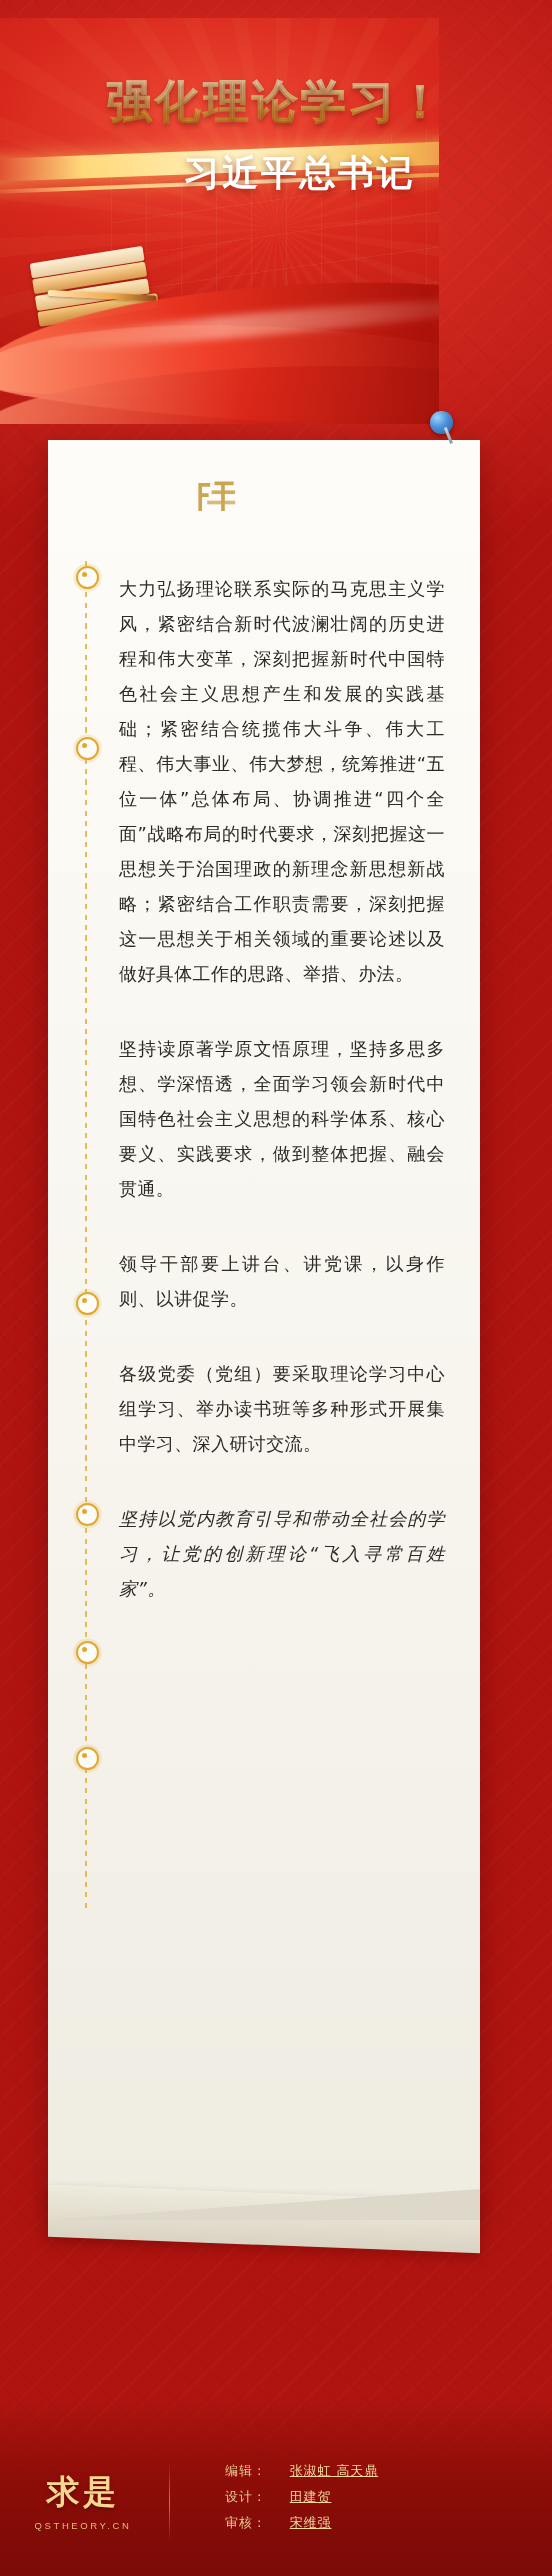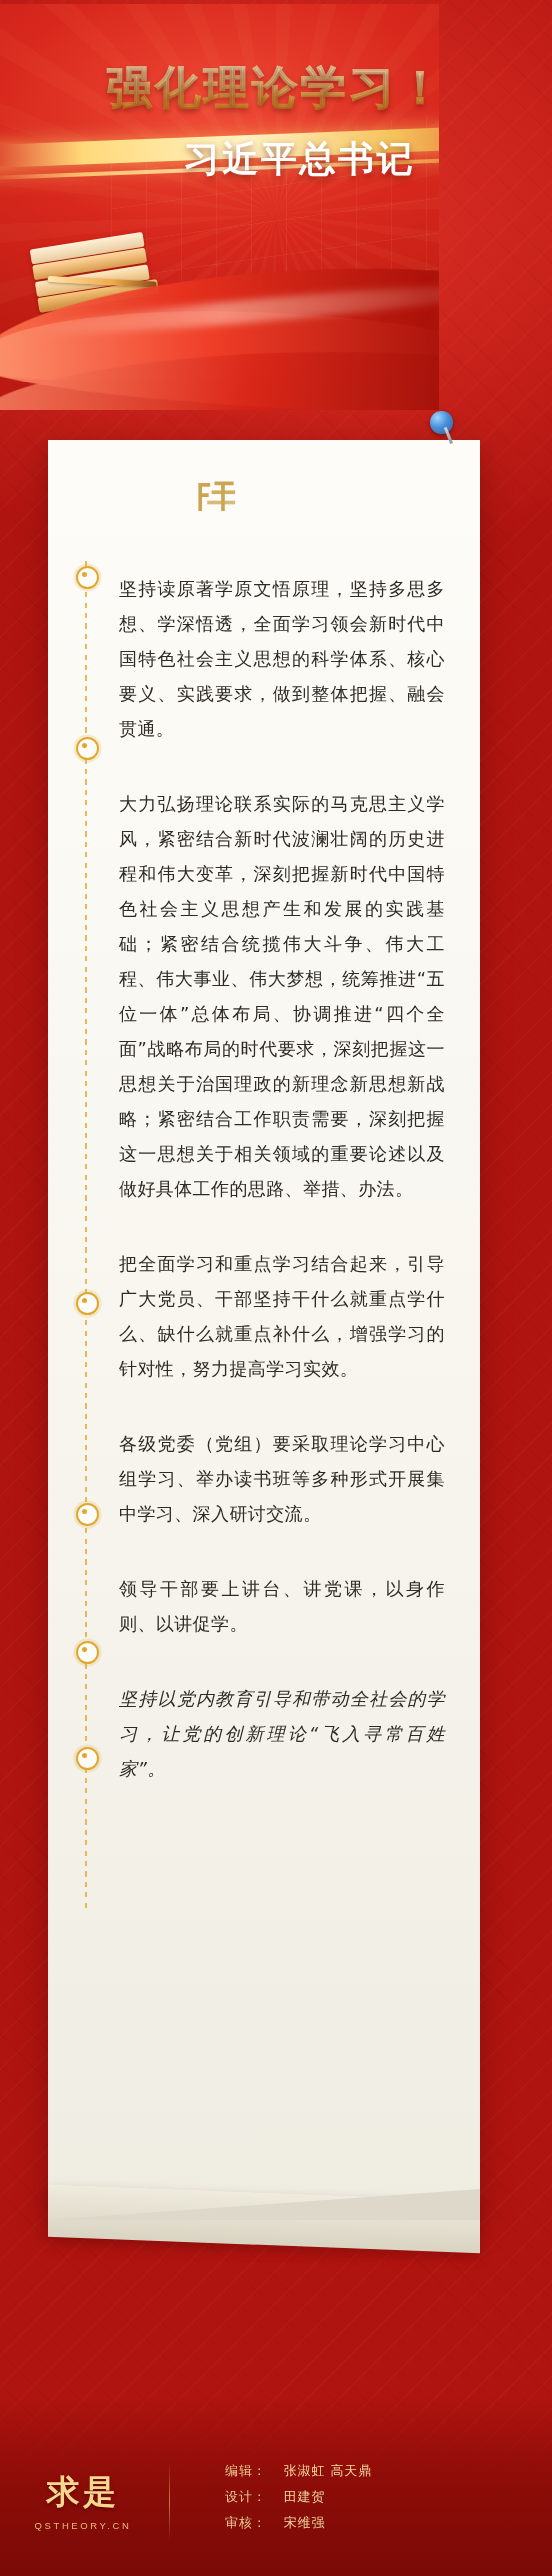--- a/index.html
+++ b/index.html
@@ -27,21 +27,21 @@
     inset: 0;
     background-image:
       repeating-linear-gradient(135deg, rgba(255,255,255,0.025) 0 1.7px, rgba(0,0,0,0) 1.7px 22.5px),
       repeating-linear-gradient(45deg, rgba(0,0,0,0.03) 0 1.7px, rgba(0,0,0,0) 1.7px 22.5px);
     pointer-events: none;
   }
 
   
   .header {
     position: absolute;
-    top: 4px; left: 0;
+    top: 18px; left: 0;
     width: 439px;
     height: 406px;
     overflow: hidden;
   }
   .header-bg {
     position: absolute;
     inset: 0;
     background:
       radial-gradient(ellipse 449px 259px at 50% 104px, #ef4a36 0%, #d8281d 50%, #bb1a12 100%);
   }
@@ -324,21 +324,21 @@
     position: absolute;
     left: 197px;
     bottom: 40px;
     color: #f2d9a0;
     font-size: 13px;
     line-height: 26px;
     letter-spacing: 0.9px;
     font-family: "DejaVu Sans", "Liberation Sans", sans-serif;
   }
   .credits .row span.k { opacity: .92; margin-left: 28px; }
-  .credits .row span.v { margin-left: 17px; }
+  .credits .row span.v { margin-left: 23px; text-decoration: underline; }
 </style>
 </head>
 <body>
 
 <div class="page">
 
   <div class="header">
     <div class="header-bg"></div>
     <div class="hdr-rays"></div>
     <div class="hdr-grid"></div>
@@ -399,25 +399,24 @@
       <i></i>
     </div>
   <div class="dot" style="top:1641px">
       <i></i>
     </div>
   <div class="dot" style="top:1747px">
       <i></i>
     </div>
 
   <div class="content">
+    <p class="para">大力弘扬理论联系实际的马克思主义学风，紧密结合新时代波澜壮阔的历史进程和伟大变革，深刻把握新时代中国特色社会主义思想产生和发展的实践基础；紧密结合统揽伟大斗争、伟大工程、伟大事业、伟大梦想，统筹推进“五位一体”总体布局、协调推进“四个全面”战略布局的时代要求，深刻把握这一思想关于治国理政的新理念新思想新战略；紧密结合工作职责需要，深刻把握这一思想关于相关领域的重要论述以及做好具体工作的思路、举措、办法。</p>
     <p class="para">坚持读原著学原文悟原理，坚持多思多想、学深悟透，全面学习领会新时代中国特色社会主义思想的科学体系、核心要义、实践要求，做到整体把握、融会贯通。</p>
-    <p class="para">大力弘扬理论联系实际的马克思主义学风，紧密结合新时代波澜壮阔的历史进程和伟大变革，深刻把握新时代中国特色社会主义思想产生和发展的实践基础；紧密结合统揽伟大斗争、伟大工程、伟大事业、伟大梦想，统筹推进“五位一体”总体布局、协调推进“四个全面”战略布局的时代要求，深刻把握这一思想关于治国理政的新理念新思想新战略；紧密结合工作职责需要，深刻把握这一思想关于相关领域的重要论述以及做好具体工作的思路、举措、办法。</p>
-    <p class="para">把全面学习和重点学习结合起来，引导广大党员、干部坚持干什么就重点学什么、缺什么就重点补什么，增强学习的针对性，努力提高学习实效。</p>
+    <p class="para">领导干部要上讲台、讲党课，以身作则、以讲促学。</p>
     <p class="para">各级党委（党组）要采取理论学习中心组学习、举办读书班等多种形式开展集中学习、深入研讨交流。</p>
-    <p class="para">领导干部要上讲台、讲党课，以身作则、以讲促学。</p>
     <p class="para">坚持以党内教育引导和带动全社会的学习，让党的创新理论“飞入寻常百姓家”。</p>
   </div>
 
   <div class="footer">
     <div class="logo">
       <div class="cn">求是</div>
       <div class="en">QSTHEORY.CN</div>
     </div>
     <div class="footer-divider"></div>
     <div class="credits">

